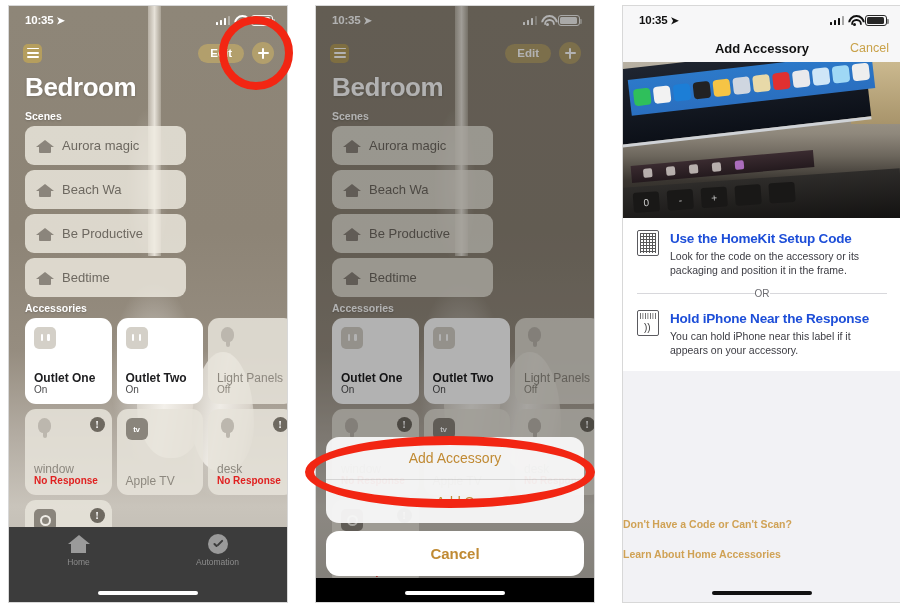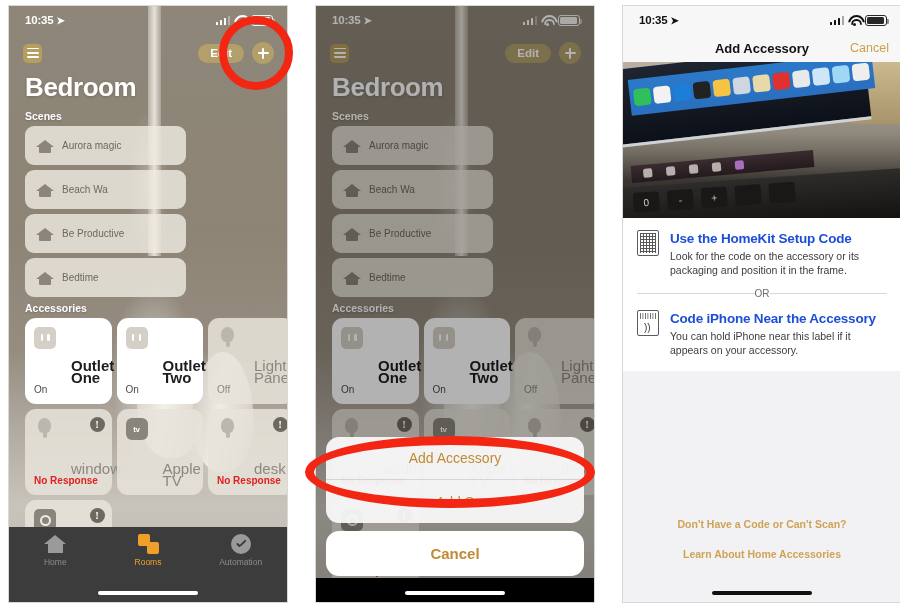--- a/index.html
+++ b/index.html
@@ -88,34 +88,34 @@
       text-shadow: 0 1px 2px rgba(0,0,0,.2); }
 
   .tile-grid { display:flex; flex-wrap:wrap; gap:5px; padding: 0 0 0 16px; width: 296px; }
 
   .scene-tile {
     width: 161px; height: 39px; border-radius: 9px;
     background: rgba(240,236,226,.80);
     display:flex; align-items:center; gap:8px; padding-left:11px;
     overflow:hidden;
   }
-  .scene-tile .label { font-size:10px; color:#6d6860; font-weight:500; white-space:nowrap; }
+  .scene-tile .label { font-size:13px; color:#6d6860; font-weight:500; white-space:nowrap; }
   .home-glyph { width:18px;height:16px;position:relative;flex:0 0 auto;}
   .home-glyph::before{content:"";position:absolute;left:0;top:2px;border-left:9px solid transparent;
     border-right:9px solid transparent;border-bottom:7.5px solid #8b857c;}
   .home-glyph::after{content:"";position:absolute;left:3px;top:8.5px;width:12px;height:7px;background:#8b857c;border-radius:0 0 1px 1px;}
 
   .acc-tile {
     width: 86.5px; height: 86px; border-radius: 11px;
     background: rgba(231,227,218,.86);
     position:relative; padding: 9px 8px 8px 9px;
     display:flex; flex-direction:column;
   }
   .acc-tile.on { background:#ffffff; }
-  .acc-tile .name { font-size:15px; color:#8d887f; line-height:12px; margin-top:auto;margin-left:37px; }
+  .acc-tile .name { font-size:12px; color:#8d887f; line-height:12px; margin-top:auto; }
   .acc-tile.on .name { color:#1d1d1f; font-weight:bold; }
   .acc-tile .state { font-size:10px; color:#8d887f; line-height:12px; }
   .acc-tile.on .state { color:#4a4a4c; }
   .acc-tile .state.err { color:#e02020; font-weight:bold; }
   .outlet-glyph { width:22px;height:22px;border-radius:5px;background:#d4d0c8; position:relative;}
   .outlet-glyph::before,.outlet-glyph::after{content:"";position:absolute;top:7px;width:2.4px;height:7px;
     background:#ffffff;border-radius:1.2px;}
   .outlet-glyph::before{left:6.5px;} .outlet-glyph::after{right:6.5px;}
   .bulb-glyph { width:22px; height:24px; position:relative; }
   .bulb-glyph::before{content:"";position:absolute;left:4px;top:0;width:13px;height:15px;
@@ -201,21 +201,21 @@
       linear-gradient(#3a3a3c 50%, transparent 50%);
     background-size: 3px 3px, 3px 3px; opacity:.85;}
   .nfc-glyph { width:22px;height:26px;border:1.3px solid #5a5a5f;border-radius:2px;flex:0 0 auto;
     position:relative;background:#fff;}
   .nfc-glyph .top{position:absolute;left:2px;right:2px;top:2px;height:6px;
     background-image:linear-gradient(90deg,#3a3a3c 50%,transparent 50%);background-size:2.5px 2.5px;opacity:.8;}
   .nfc-glyph .wave{position:absolute;left:6px;top:11px;font-size:10px;color:#3a3a3c;}
   .or-row { display:flex; align-items:center; margin: 11px 0 11px 0; }
   .or-row .line { flex:1; height:1px; background:#d8d8dc; }
   .or-row .or { font-size:10px; color:#6b6b70; }
-  .links { margin-top:auto; padding-bottom:24px; text-align:center; }
+  .links { margin-top:auto; padding-bottom:24px; }
   .link { font-size:10.5px; color:#d0a255; font-weight:600; margin-bottom:18px; }
   .hi-dark { position:absolute; bottom:7px; left:50%; transform:translateX(-50%);
     width:100px;height:4.5px;border-radius:3px;background:#111; z-index:9;}
 
   
   .red-ring { position:absolute; border:8px solid #f22613; border-radius:50%; z-index:30; }
   .ring-plus { left:219px; top:16px; width:74px; height:74px; }
   .ring-sheet { left:305px; top:436px; width:290px; height:72px; border-width:9px; }
 </style>
 </head>
@@ -330,27 +330,20 @@
             <span class="name">Nanoleaf Remote</span>
             <span class="state err">No Response</span>
           </div>
         </div>
       </div>
 
       <div class="tabbar">
         <div class="tabitem">
           <span class="tab-home-glyph"></span>
           <span class="lab">Home</span>
-        </div>
-        <div class="tabitem active">
-          <span class="tab-rooms-glyph">
-              <i></i>
-              <i></i>
-            </span>
-          <span class="lab">Rooms</span>
         </div>
         <div class="tabitem">
           <span class="tab-auto-glyph"></span>
           <span class="lab">Automation</span>
         </div>
       </div>
       <div class="home-indicator"></div>
     </div>
   </div>
 
@@ -553,21 +546,21 @@
           <span class="or">OR</span>
           <span class="line"></span>
         </div>
 
         <div class="info-row">
           <span class="nfc-glyph">
               <span class="top"></span>
               <span class="wave">))</span>
             </span>
           <span>
-            <div class="info-title">Code iPhone Near the Accessory</div>
+            <div class="info-title">Hold iPhone Near the Response</div>
             <div class="info-desc">You can hold iPhone near this label if it appears on your accessory.</div>
           </span>
         </div>
       </div>
 
       <div class="links">
         <div class="link">Don't Have a Code or Can't Scan?</div>
         <div class="link">Learn About Home Accessories</div>
       </div>
 

